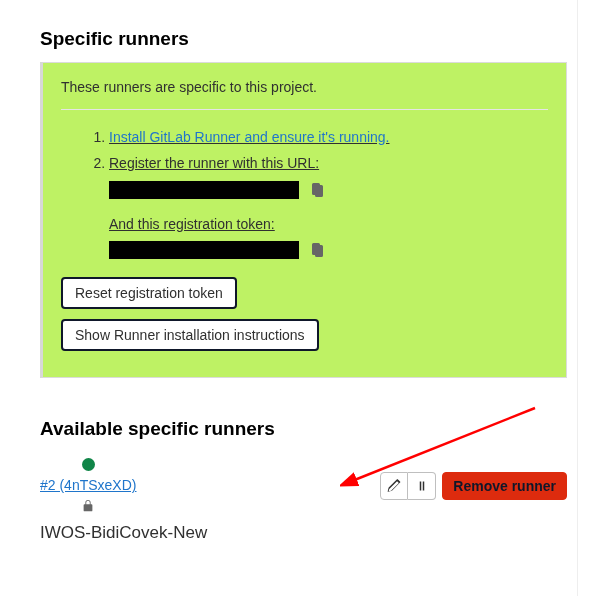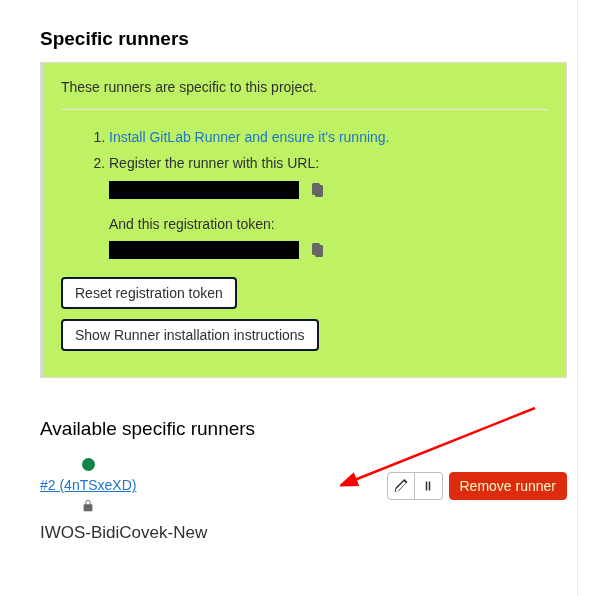--- a/index.html
+++ b/index.html
@@ -40,20 +40,21 @@
   .panel b.setup-title {
     font-weight: 600;
     font-size: 14.5px;
     color: #000;
     display: block;
     margin-bottom: 12px;
   }
   ol.steps {
     padding-left: 48px;
     margin-bottom: 18px;
+    text-decoration: underline;
   }
   ol.steps li {
     font-size: 14px;
     color: #303030;
     margin-bottom: 4px;
     line-height: 1.6;
   }
   a.link { color: #1f75cb; text-decoration: none; }
   .redact-row {
     display: flex;
@@ -82,21 +83,21 @@
     color: #303030;
     font-size: 14px;
     padding: 7px 12px;
     border-radius: 4px;
     cursor: pointer;
     line-height: 1;
   }
   .btn-row { margin-bottom: 10px; }
   h4.avail-title {
     font-size: 19px;
-    font-weight: 400;
+    font-weight: 700;
     color: #000;
     margin-top: 40px;
     margin-bottom: 18px;
   }
   .runner-row {
     display: flex;
     align-items: center;
     justify-content: space-between;
     margin-bottom: 10px;
   }
@@ -114,28 +115,28 @@
     background: #fff;
     width: 28px; height: 28px;
     display: inline-flex;
     align-items: center; justify-content: center;
     cursor: pointer; color: #303030;
   }
   .icon-btn:first-child { border-top-left-radius: 4px; border-bottom-left-radius: 4px; }
   .icon-btn + .icon-btn { border-left: none; border-top-right-radius: 4px; border-bottom-right-radius: 4px; }
   .remove-btn {
     background: #dd2b0e;
-    color: #fef9c3;
+    color: #0f172a;
     border: 1px solid #dd2b0e;
     font-size: 14px;
     padding: 5px 10px;
     border-radius: 4px;
     margin-left: 6px;
     cursor: pointer;
-    font-weight: 400;
+    font-weight: 700;
   }
   .runner-desc { font-size: 17px; color: #303030; }
   .right-sliver {
     position: absolute;
     right: 0; top: 0; bottom: 0;
     width: 14px;
     border-left: 1px solid #eee;
     background: #fff;
     color: #303030;
     font-size: 14px;

